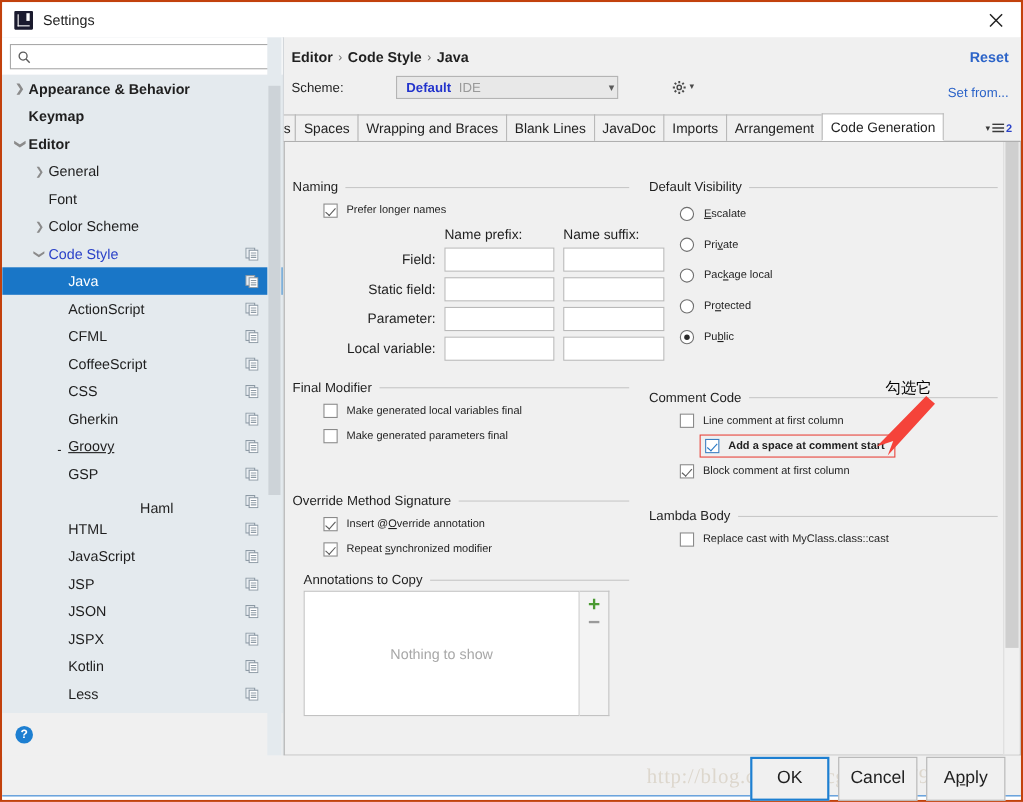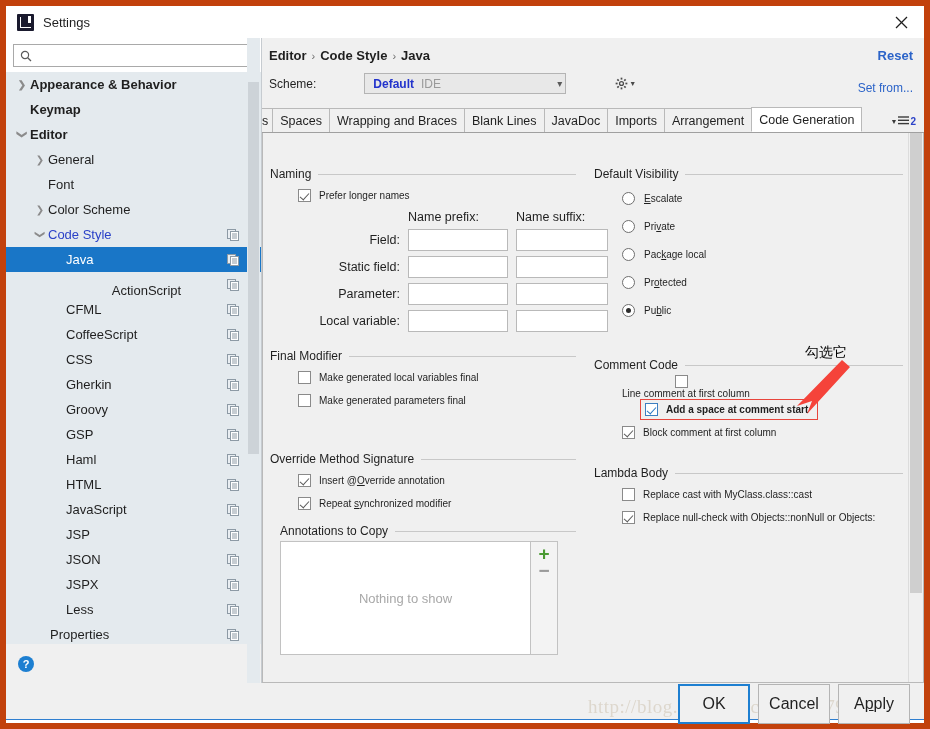--- a/index.html
+++ b/index.html
@@ -10,21 +10,21 @@
     width: 930px; height: 729px;
     font-family: "Liberation Sans", sans-serif;
     font-size: 12px;
     color: #1f1f1f;
     overflow: hidden;
     position: relative;
   }
   .window {
     position: absolute; left: 0; top: 0;
     width: 930px; height: 729px;
-    border: 6px solid #c2410c;
+    border: 2px solid #c2410c;
     box-sizing: border-box;
     background: #f0f0f0;
     display: flex; flex-direction: column;
   }
 
   
   .titlebar {
     height: 32px; min-height: 32px;
     background: #ffffff;
     display: flex; align-items: center;
@@ -553,99 +553,99 @@
             <span class="arrow">&nbsp;</span>
             <span class="label">Java</span>
             <span class="copy-ico"><svg width="12" height="12" viewBox="0 0 12 12">
                 <rect x="0.5" y="0.5" width="8" height="9" fill="#e9eef2" stroke="#8d9aa5"></rect>
                 <rect x="3.5" y="2.5" width="8" height="9" fill="#ffffff" stroke="#8d9aa5"></rect>
                 <line x1="5" y1="5" x2="10" y2="5" stroke="#8d9aa5"></line>
                 <line x1="5" y1="7" x2="10" y2="7" stroke="#8d9aa5"></line>
                 <line x1="5" y1="9" x2="10" y2="9" stroke="#8d9aa5"></line>
               </svg></span>
           </div>
+          <div class="tree-item" style="padding-left: 44px;">
+            <span class="arrow">&nbsp;</span>
+            <span class="label">ActionScript</span>
+            <span class="copy-ico"><svg width="12" height="12" viewBox="0 0 12 12">
+                <rect x="0.5" y="0.5" width="8" height="9" fill="#e9eef2" stroke="#8d9aa5"></rect>
+                <rect x="3.5" y="2.5" width="8" height="9" fill="#ffffff" stroke="#8d9aa5"></rect>
+                <line x1="5" y1="5" x2="10" y2="5" stroke="#8d9aa5"></line>
+                <line x1="5" y1="7" x2="10" y2="7" stroke="#8d9aa5"></line>
+                <line x1="5" y1="9" x2="10" y2="9" stroke="#8d9aa5"></line>
+              </svg></span>
+          </div>
+          <div class="tree-item" style="padding-left: 44px;">
+            <span class="arrow">&nbsp;</span>
+            <span class="label">CFML</span>
+            <span class="copy-ico"><svg width="12" height="12" viewBox="0 0 12 12">
+                <rect x="0.5" y="0.5" width="8" height="9" fill="#e9eef2" stroke="#8d9aa5"></rect>
+                <rect x="3.5" y="2.5" width="8" height="9" fill="#ffffff" stroke="#8d9aa5"></rect>
+                <line x1="5" y1="5" x2="10" y2="5" stroke="#8d9aa5"></line>
+                <line x1="5" y1="7" x2="10" y2="7" stroke="#8d9aa5"></line>
+                <line x1="5" y1="9" x2="10" y2="9" stroke="#8d9aa5"></line>
+              </svg></span>
+          </div>
+          <div class="tree-item" style="padding-left: 44px;">
+            <span class="arrow">&nbsp;</span>
+            <span class="label">CoffeeScript</span>
+            <span class="copy-ico"><svg width="12" height="12" viewBox="0 0 12 12">
+                <rect x="0.5" y="0.5" width="8" height="9" fill="#e9eef2" stroke="#8d9aa5"></rect>
+                <rect x="3.5" y="2.5" width="8" height="9" fill="#ffffff" stroke="#8d9aa5"></rect>
+                <line x1="5" y1="5" x2="10" y2="5" stroke="#8d9aa5"></line>
+                <line x1="5" y1="7" x2="10" y2="7" stroke="#8d9aa5"></line>
+                <line x1="5" y1="9" x2="10" y2="9" stroke="#8d9aa5"></line>
+              </svg></span>
+          </div>
+          <div class="tree-item" style="padding-left: 44px;">
+            <span class="arrow">&nbsp;</span>
+            <span class="label">CSS</span>
+            <span class="copy-ico"><svg width="12" height="12" viewBox="0 0 12 12">
+                <rect x="0.5" y="0.5" width="8" height="9" fill="#e9eef2" stroke="#8d9aa5"></rect>
+                <rect x="3.5" y="2.5" width="8" height="9" fill="#ffffff" stroke="#8d9aa5"></rect>
+                <line x1="5" y1="5" x2="10" y2="5" stroke="#8d9aa5"></line>
+                <line x1="5" y1="7" x2="10" y2="7" stroke="#8d9aa5"></line>
+                <line x1="5" y1="9" x2="10" y2="9" stroke="#8d9aa5"></line>
+              </svg></span>
+          </div>
+          <div class="tree-item" style="padding-left: 44px;">
+            <span class="arrow">&nbsp;</span>
+            <span class="label">Gherkin</span>
+            <span class="copy-ico"><svg width="12" height="12" viewBox="0 0 12 12">
+                <rect x="0.5" y="0.5" width="8" height="9" fill="#e9eef2" stroke="#8d9aa5"></rect>
+                <rect x="3.5" y="2.5" width="8" height="9" fill="#ffffff" stroke="#8d9aa5"></rect>
+                <line x1="5" y1="5" x2="10" y2="5" stroke="#8d9aa5"></line>
+                <line x1="5" y1="7" x2="10" y2="7" stroke="#8d9aa5"></line>
+                <line x1="5" y1="9" x2="10" y2="9" stroke="#8d9aa5"></line>
+              </svg></span>
+          </div>
+          <div class="tree-item" style="padding-left: 44px; text-decoration: underline;">
+            <span class="arrow">&nbsp;</span>
+            <span class="label">Groovy</span>
+            <span class="copy-ico"><svg width="12" height="12" viewBox="0 0 12 12">
+                <rect x="0.5" y="0.5" width="8" height="9" fill="#e9eef2" stroke="#8d9aa5"></rect>
+                <rect x="3.5" y="2.5" width="8" height="9" fill="#ffffff" stroke="#8d9aa5"></rect>
+                <line x1="5" y1="5" x2="10" y2="5" stroke="#8d9aa5"></line>
+                <line x1="5" y1="7" x2="10" y2="7" stroke="#8d9aa5"></line>
+                <line x1="5" y1="9" x2="10" y2="9" stroke="#8d9aa5"></line>
+              </svg></span>
+          </div>
+          <div class="tree-item" style="padding-left: 44px;">
+            <span class="arrow">&nbsp;</span>
+            <span class="label">GSP</span>
+            <span class="copy-ico"><svg width="12" height="12" viewBox="0 0 12 12">
+                <rect x="0.5" y="0.5" width="8" height="9" fill="#e9eef2" stroke="#8d9aa5"></rect>
+                <rect x="3.5" y="2.5" width="8" height="9" fill="#ffffff" stroke="#8d9aa5"></rect>
+                <line x1="5" y1="5" x2="10" y2="5" stroke="#8d9aa5"></line>
+                <line x1="5" y1="7" x2="10" y2="7" stroke="#8d9aa5"></line>
+                <line x1="5" y1="9" x2="10" y2="9" stroke="#8d9aa5"></line>
+              </svg></span>
+          </div>
           <div class="tree-item" style="padding-left: 44px; flex-direction: column;">
             <span class="arrow">&nbsp;</span>
-            <span class="label">ActionScript</span>
-            <span class="copy-ico"><svg width="12" height="12" viewBox="0 0 12 12">
-                <rect x="0.5" y="0.5" width="8" height="9" fill="#e9eef2" stroke="#8d9aa5"></rect>
-                <rect x="3.5" y="2.5" width="8" height="9" fill="#ffffff" stroke="#8d9aa5"></rect>
-                <line x1="5" y1="5" x2="10" y2="5" stroke="#8d9aa5"></line>
-                <line x1="5" y1="7" x2="10" y2="7" stroke="#8d9aa5"></line>
-                <line x1="5" y1="9" x2="10" y2="9" stroke="#8d9aa5"></line>
-              </svg></span>
-          </div>
-          <div class="tree-item" style="padding-left: 44px;">
-            <span class="arrow">&nbsp;</span>
-            <span class="label">CFML</span>
-            <span class="copy-ico"><svg width="12" height="12" viewBox="0 0 12 12">
-                <rect x="0.5" y="0.5" width="8" height="9" fill="#e9eef2" stroke="#8d9aa5"></rect>
-                <rect x="3.5" y="2.5" width="8" height="9" fill="#ffffff" stroke="#8d9aa5"></rect>
-                <line x1="5" y1="5" x2="10" y2="5" stroke="#8d9aa5"></line>
-                <line x1="5" y1="7" x2="10" y2="7" stroke="#8d9aa5"></line>
-                <line x1="5" y1="9" x2="10" y2="9" stroke="#8d9aa5"></line>
-              </svg></span>
-          </div>
-          <div class="tree-item" style="padding-left: 44px;">
-            <span class="arrow">&nbsp;</span>
-            <span class="label">CoffeeScript</span>
-            <span class="copy-ico"><svg width="12" height="12" viewBox="0 0 12 12">
-                <rect x="0.5" y="0.5" width="8" height="9" fill="#e9eef2" stroke="#8d9aa5"></rect>
-                <rect x="3.5" y="2.5" width="8" height="9" fill="#ffffff" stroke="#8d9aa5"></rect>
-                <line x1="5" y1="5" x2="10" y2="5" stroke="#8d9aa5"></line>
-                <line x1="5" y1="7" x2="10" y2="7" stroke="#8d9aa5"></line>
-                <line x1="5" y1="9" x2="10" y2="9" stroke="#8d9aa5"></line>
-              </svg></span>
-          </div>
-          <div class="tree-item" style="padding-left: 44px;">
-            <span class="arrow">&nbsp;</span>
-            <span class="label">CSS</span>
-            <span class="copy-ico"><svg width="12" height="12" viewBox="0 0 12 12">
-                <rect x="0.5" y="0.5" width="8" height="9" fill="#e9eef2" stroke="#8d9aa5"></rect>
-                <rect x="3.5" y="2.5" width="8" height="9" fill="#ffffff" stroke="#8d9aa5"></rect>
-                <line x1="5" y1="5" x2="10" y2="5" stroke="#8d9aa5"></line>
-                <line x1="5" y1="7" x2="10" y2="7" stroke="#8d9aa5"></line>
-                <line x1="5" y1="9" x2="10" y2="9" stroke="#8d9aa5"></line>
-              </svg></span>
-          </div>
-          <div class="tree-item" style="padding-left: 44px;">
-            <span class="arrow">&nbsp;</span>
-            <span class="label">Gherkin</span>
-            <span class="copy-ico"><svg width="12" height="12" viewBox="0 0 12 12">
-                <rect x="0.5" y="0.5" width="8" height="9" fill="#e9eef2" stroke="#8d9aa5"></rect>
-                <rect x="3.5" y="2.5" width="8" height="9" fill="#ffffff" stroke="#8d9aa5"></rect>
-                <line x1="5" y1="5" x2="10" y2="5" stroke="#8d9aa5"></line>
-                <line x1="5" y1="7" x2="10" y2="7" stroke="#8d9aa5"></line>
-                <line x1="5" y1="9" x2="10" y2="9" stroke="#8d9aa5"></line>
-              </svg></span>
-          </div>
-          <div class="tree-item" style="padding-left: 44px;">
-            <span class="arrow">&nbsp;</span>
-            <span class="label">Groovy</span>
-            <span class="copy-ico"><svg width="12" height="12" viewBox="0 0 12 12">
-                <rect x="0.5" y="0.5" width="8" height="9" fill="#e9eef2" stroke="#8d9aa5"></rect>
-                <rect x="3.5" y="2.5" width="8" height="9" fill="#ffffff" stroke="#8d9aa5"></rect>
-                <line x1="5" y1="5" x2="10" y2="5" stroke="#8d9aa5"></line>
-                <line x1="5" y1="7" x2="10" y2="7" stroke="#8d9aa5"></line>
-                <line x1="5" y1="9" x2="10" y2="9" stroke="#8d9aa5"></line>
-              </svg></span>
-          </div>
-          <div class="tree-item" style="padding-left: 44px;">
-            <span class="arrow">&nbsp;</span>
-            <span class="label">GSP</span>
-            <span class="copy-ico"><svg width="12" height="12" viewBox="0 0 12 12">
-                <rect x="0.5" y="0.5" width="8" height="9" fill="#e9eef2" stroke="#8d9aa5"></rect>
-                <rect x="3.5" y="2.5" width="8" height="9" fill="#ffffff" stroke="#8d9aa5"></rect>
-                <line x1="5" y1="5" x2="10" y2="5" stroke="#8d9aa5"></line>
-                <line x1="5" y1="7" x2="10" y2="7" stroke="#8d9aa5"></line>
-                <line x1="5" y1="9" x2="10" y2="9" stroke="#8d9aa5"></line>
-              </svg></span>
-          </div>
-          <div class="tree-item" style="padding-left: 44px;">
-            <span class="arrow">&nbsp;</span>
             <span class="label">Haml</span>
             <span class="copy-ico"><svg width="12" height="12" viewBox="0 0 12 12">
                 <rect x="0.5" y="0.5" width="8" height="9" fill="#e9eef2" stroke="#8d9aa5"></rect>
                 <rect x="3.5" y="2.5" width="8" height="9" fill="#ffffff" stroke="#8d9aa5"></rect>
                 <line x1="5" y1="5" x2="10" y2="5" stroke="#8d9aa5"></line>
                 <line x1="5" y1="7" x2="10" y2="7" stroke="#8d9aa5"></line>
                 <line x1="5" y1="9" x2="10" y2="9" stroke="#8d9aa5"></line>
               </svg></span>
           </div>
           <div class="tree-item" style="padding-left: 44px;">
@@ -688,20 +688,31 @@
                 <rect x="0.5" y="0.5" width="8" height="9" fill="#e9eef2" stroke="#8d9aa5"></rect>
                 <rect x="3.5" y="2.5" width="8" height="9" fill="#ffffff" stroke="#8d9aa5"></rect>
                 <line x1="5" y1="5" x2="10" y2="5" stroke="#8d9aa5"></line>
                 <line x1="5" y1="7" x2="10" y2="7" stroke="#8d9aa5"></line>
                 <line x1="5" y1="9" x2="10" y2="9" stroke="#8d9aa5"></line>
               </svg></span>
           </div>
           <div class="tree-item" style="padding-left: 44px;">
             <span class="arrow">&nbsp;</span>
             <span class="label">JSPX</span>
+            <span class="copy-ico"><svg width="12" height="12" viewBox="0 0 12 12">
+                <rect x="0.5" y="0.5" width="8" height="9" fill="#e9eef2" stroke="#8d9aa5"></rect>
+                <rect x="3.5" y="2.5" width="8" height="9" fill="#ffffff" stroke="#8d9aa5"></rect>
+                <line x1="5" y1="5" x2="10" y2="5" stroke="#8d9aa5"></line>
+                <line x1="5" y1="7" x2="10" y2="7" stroke="#8d9aa5"></line>
+                <line x1="5" y1="9" x2="10" y2="9" stroke="#8d9aa5"></line>
+              </svg></span>
+          </div>
+          <div class="tree-item" style="padding-left: 44px;">
+            <span class="arrow">&nbsp;</span>
+            <span class="label">Kotlin</span>
             <span class="copy-ico"><svg width="12" height="12" viewBox="0 0 12 12">
                 <rect x="0.5" y="0.5" width="8" height="9" fill="#e9eef2" stroke="#8d9aa5"></rect>
                 <rect x="3.5" y="2.5" width="8" height="9" fill="#ffffff" stroke="#8d9aa5"></rect>
                 <line x1="5" y1="5" x2="10" y2="5" stroke="#8d9aa5"></line>
                 <line x1="5" y1="7" x2="10" y2="7" stroke="#8d9aa5"></line>
                 <line x1="5" y1="9" x2="10" y2="9" stroke="#8d9aa5"></line>
               </svg></span>
           </div>
           <div class="tree-item" style="padding-left: 44px;">
             <span class="arrow">&nbsp;</span>
@@ -937,21 +948,21 @@
                 </div>
             </div>
 
             <div class="group" style="margin-top:34px;">
               <div class="group-title">
                 <span>Comment Code</span>
                 <span class="line"></span>
               </div>
               <div class="group-body" id="comment-body">
                   <div class="chk-row">
-                    <div style="display: flex; align-items: center; flex-direction: column;">
+                    <div style="display: flex; align-items: center;">
                       <span class="cb"></span>
                       <span>Line comment at first column</span>
                     </div>
                   </div>
                   <div class="chk-row">
                     <div class="hl-box" style="display: flex; align-items: center;">
                       <span class="cb checked blue"></span>
                       <span style="font-weight: bold;">Add a space at comment start</span>
                     </div>
                   </div>
@@ -969,26 +980,20 @@
                 <span>Lambda Body</span>
                 <span class="line"></span>
               </div>
               <div class="group-body" id="lambda-body">
                   <div class="chk-row">
                     <div style="display: flex; align-items: center;">
                       <span class="cb"></span>
                       <span>Replace cast with MyClass.class::cast</span>
                     </div>
                   </div>
-                  <div class="chk-row">
-                    <div style="display: flex; align-items: center;">
-                      <span class="cb checked"></span>
-                      <span>Replace null-check with Objects::nonNull or Objects:</span>
-                    </div>
-                  </div>
                 </div>
             </div>
           </div>
         </div>
 
         <div class="content-sb">
           <div class="thumb"></div>
         </div>
       </div>
     </div>

